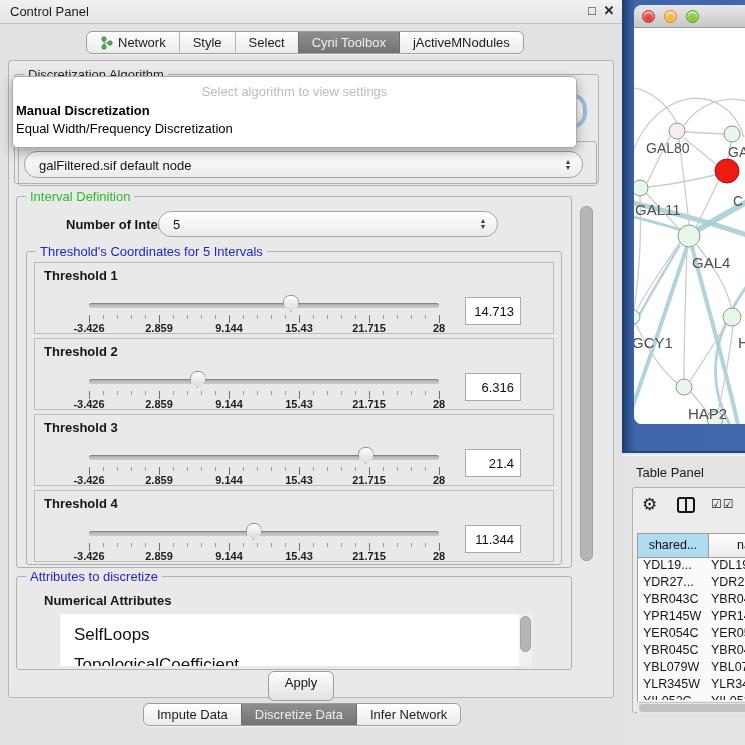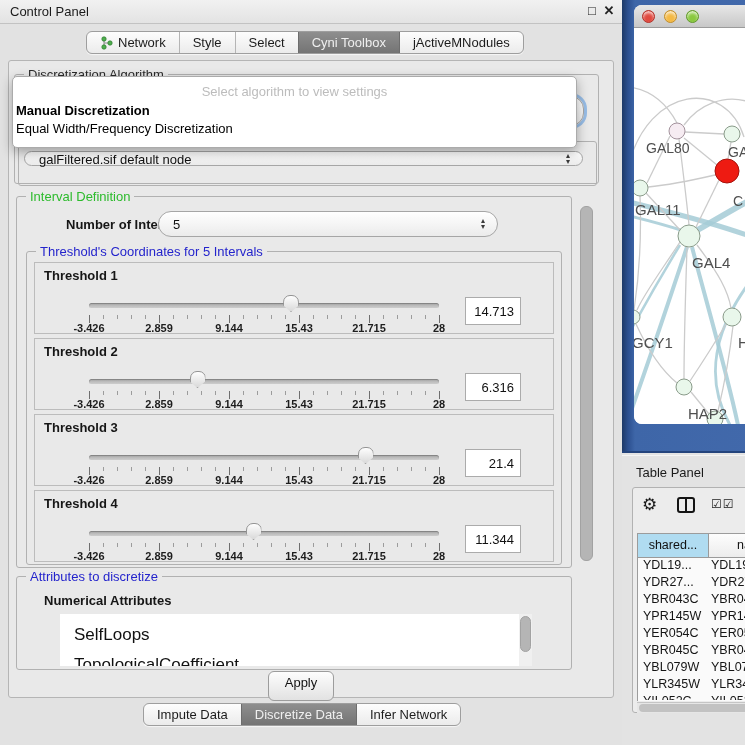--- a/index.html
+++ b/index.html
@@ -157,21 +157,21 @@
 
     <div id="algo-popup">
       <div class="ph">Select algorithm to view settings</div>
       <div class="opt" style="top:26px; font-weight:bold;">Manual Discretization</div>
       <div class="opt" style="top:44px;">Equal Width/Frequency Discretization</div>
     </div>
 
     <div class="group" style="left:18px; top:141px; width:579px; height:45px;">
       <div class="group-title">Table Data</div>
     </div>
-    <div class="combo" style="left:24px; top:151px; width:559px; height:15px;">
+    <div class="combo" style="left:24px; top:151px; width:559px; height:27px;">
       <span class="ctext">galFiltered.sif default node</span>
       <div class="stepper">
           <span>▴</span>
           <span>▾</span>
         </div>
     </div>
 
     <div class="group" style="left:16px; top:196px; width:556px; height:372px;">
       <div class="group-title gt-green">Interval Definition</div>
     </div>

